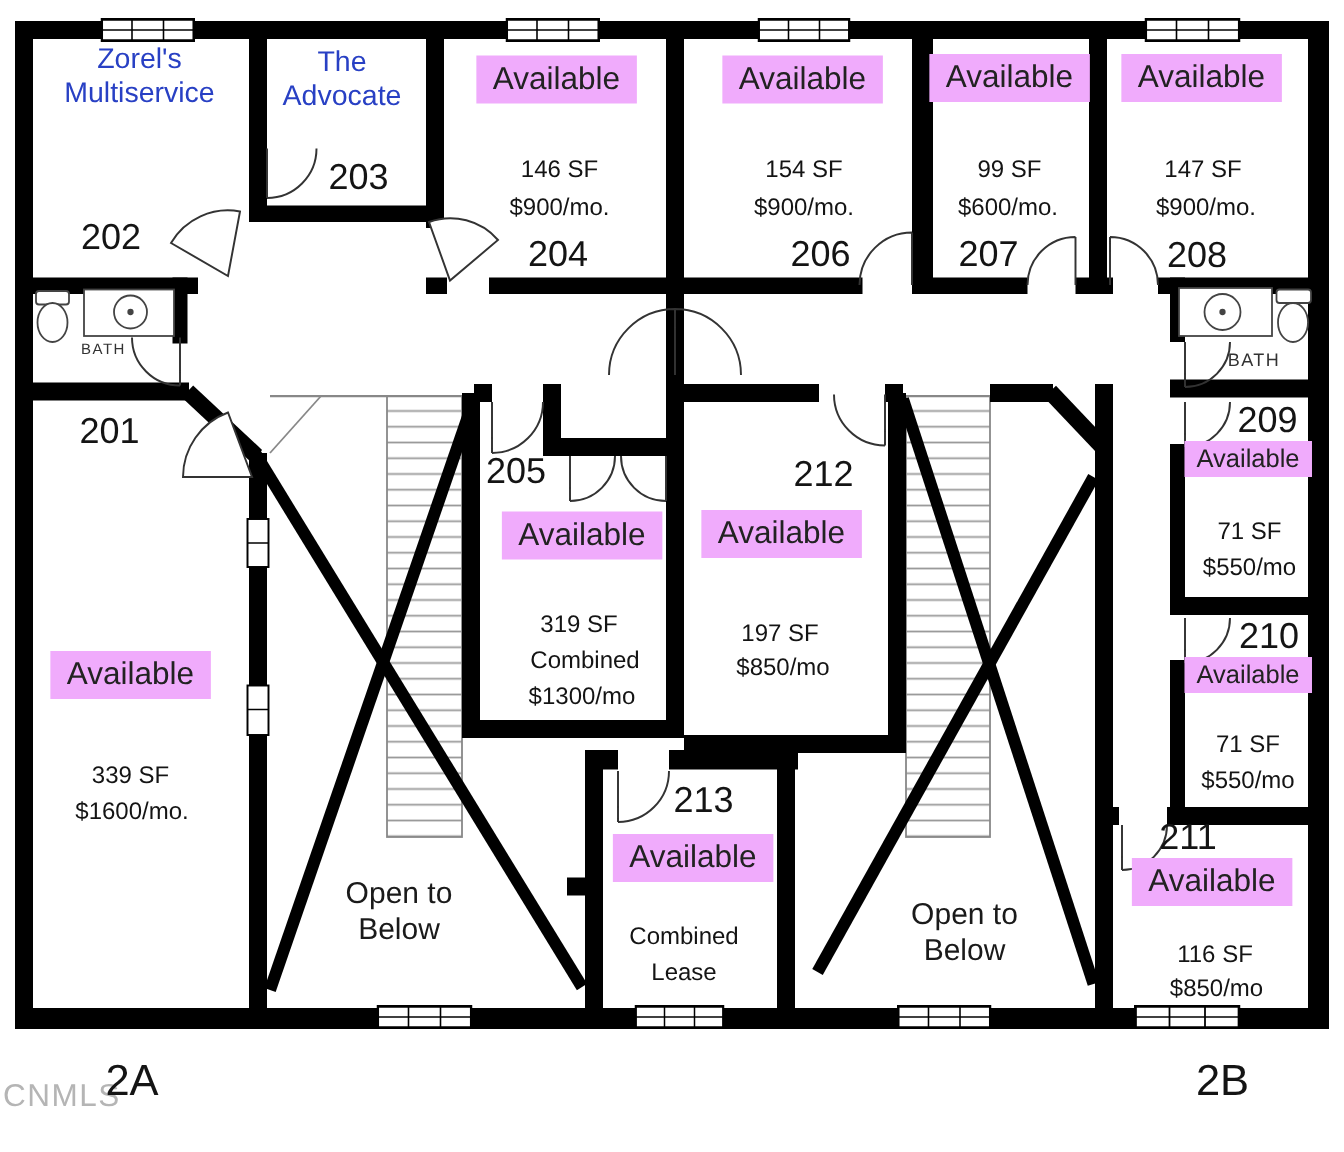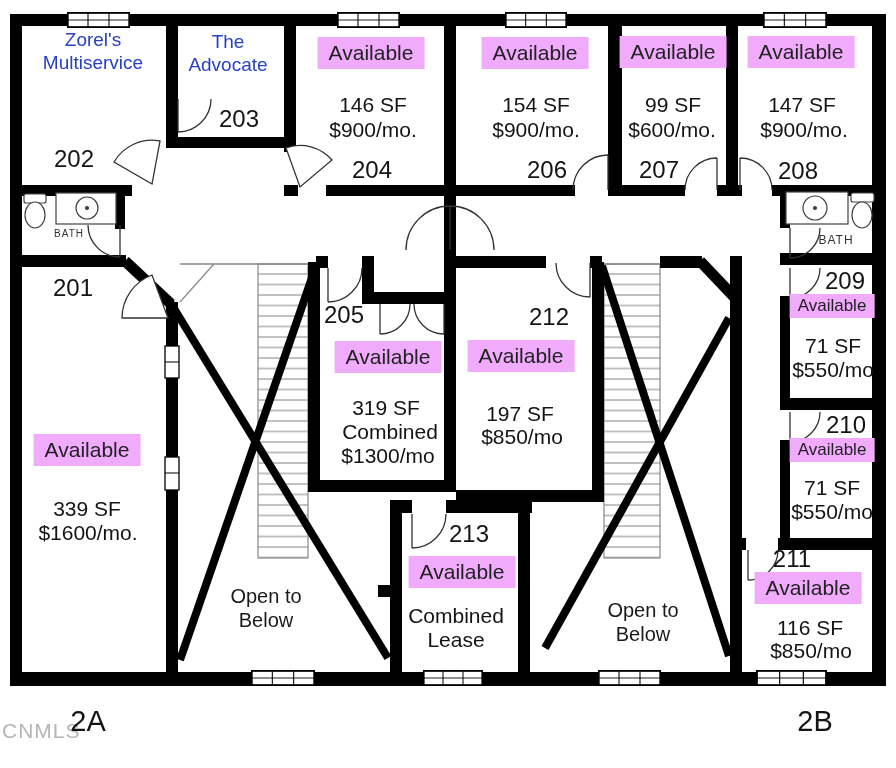--- a/index.html
+++ b/index.html
@@ -2,21 +2,21 @@
 <html><head>
 <meta charset="utf-8">
 <style>
   html,body{margin:0;padding:0;background:#ffffff;}
   body{width:896px;height:768px;overflow:hidden;font-family:"Liberation Sans",sans-serif;}
   #plan{position:relative;width:896px;height:734px;background:#fff;}
   #geom{position:absolute;left:0;top:0;}
   .lbl{position:absolute;transform:translateX(-50%);white-space:nowrap;text-align:center;color:#141414;line-height:1.1;}
   .tenant{font-size:19px;color:#2840c4;}
   .num{font-size:24px;}
-  .info{font-size:21px;}
+  .info{font-size:16px;margin-top:12px;}
   .badge{position:absolute;transform:translateX(-50%);white-space:nowrap;background:#f0abfc;color:#222;font-size:21px;padding:4px 11px;line-height:1.15;}
   .badge.sm{font-size:17px;padding:2px 8px;}
   .bath{font-size:10px;letter-spacing:1px;color:#333;text-align:center;}
   .open{font-size:20px;color:#1a1a1a;}
   .unit{font-size:29px;}
   .floor-title{font-size:40px;letter-spacing:1px;}
   .watermark{position:absolute;font-size:21px;color:#b5b5b5;letter-spacing:1px;}
 </style>
 </head>
 <body>

